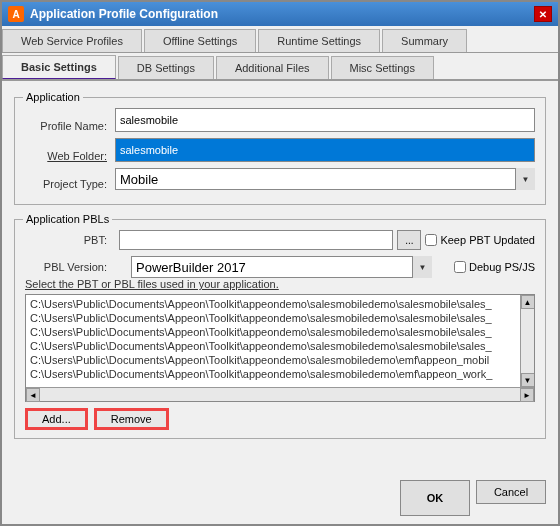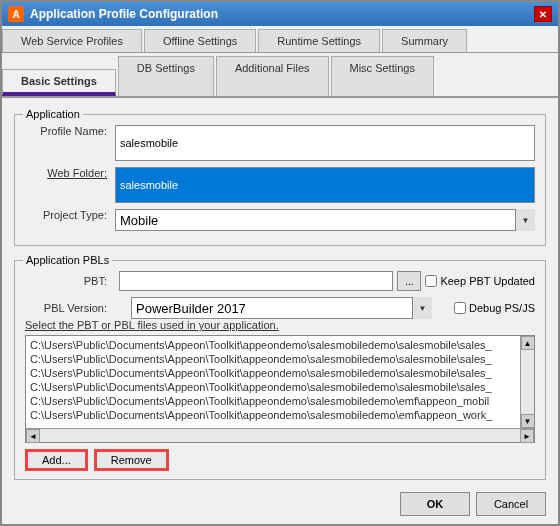--- a/index.html
+++ b/index.html
@@ -78,52 +78,52 @@
       border-bottom: none;
       background: #e0e0e0;
       cursor: pointer;
       font-size: 11px;
       color: #333;
       margin-right: 2px;
       margin-top: 3px;
     }
     .tab.active {
       background: #f0f0f0;
-      border-bottom: 4px solid #4c1d95;
+      border-bottom: 1px solid #4c1d95;
       font-weight: bold;
-      margin-top: 16px;
+      margin-top: 2px;
       z-index: 1;
     }
     .content {
       flex: 1;
       padding: 10px 12px;
       overflow: hidden;
       display: flex;
       flex-direction: column;
       gap: 8px;
     }
     .form-row {
       display: flex;
-      align-items: flex-start;
+      align-items: flex-end;
       margin-bottom: 6px;
     }
     .form-label {
       width: 90px;
       font-size: 11px;
       color: #333;
       text-align: right;
       padding-right: 8px;
       flex-shrink: 0;
     }
     .form-label.underline {
       text-decoration: underline;
     }
     .form-input {
       flex: 1;
-      height: 36px;
+      height: 24px;
       border: 1px solid #888;
       background: white;
       padding: 1px 4px;
       font-size: 11px;
       outline: none;
     }
     .form-input.selected {
       background: #0078d7;
       color: white;
     }
@@ -238,21 +238,21 @@
     }
     .bottom-bar {
       display: flex;
       justify-content: flex-end;
       gap: 6px;
       padding: 8px 12px;
       flex-shrink: 0;
     }
     .btn-ok {
       width: 70px;
-      height: 24px;
+      height: 36px;
       border: 1px solid #888;
       background: #e0e0e0;
       cursor: pointer;
       font-size: 11px;
       font-weight: bold;
     }
     .btn-cancel {
       width: 70px;
       height: 24px;
       border: 1px solid #888;

